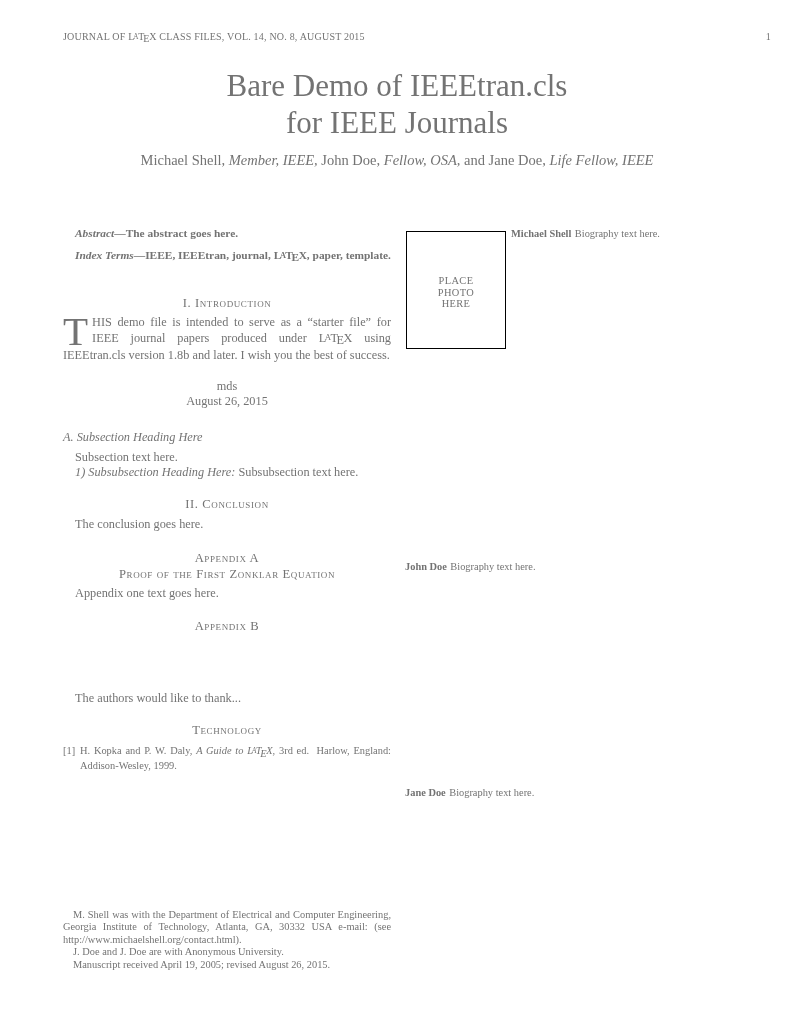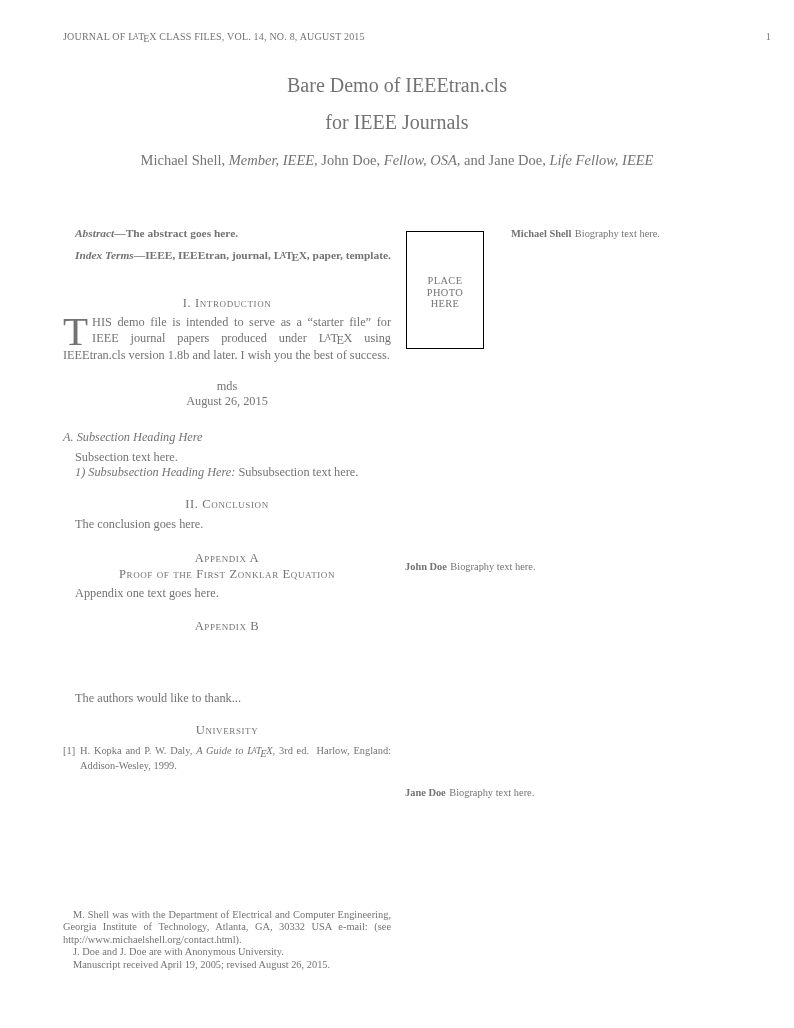--- a/index.html
+++ b/index.html
@@ -21,21 +21,21 @@
   
   .running-header {
     position: absolute; top: 31px; left: 63px; right: 63px;
     display: flex; justify-content: space-between;
     font-size: 10px; letter-spacing: 0.2px;
   }
 
   
   .title-block {
     position: absolute; top: 67px; left: 0; width: 794px;
-    text-align: center; font-size: 20px; line-height: 37px; font-weight: 400;
+    text-align: center; font-size: 31px; line-height: 37px; font-weight: 400;
   }
   .authors-line {
     position: absolute; top: 152px; left: 0; width: 794px;
     text-align: center; font-size: 14.5px;
   }
 
   
   .col-left { position: absolute; left: 63px; top: 0; width: 328px; height: 100%; }
   .col-left > * { position: absolute; left: 0; width: 328px; }
   .body-text { font-size: 12.3px; line-height: 15px; }
@@ -71,21 +71,21 @@
   .ref-item { display: flex; }
   .ref-num { flex: 0 0 17px; }
   .ref-body { flex: 1; text-align: justify; }
 
   
   .footnote-block p { text-indent: 10px; text-align: justify; }
 
   
   .photo-box {
     position: absolute; left: 406px; top: 231px;
-    width: 78px; height: 118px; box-sizing: border-box;
+    width: 100px; height: 118px; box-sizing: border-box;
     border: 1px solid #000000;
     text-align: center;
   }
   .photo-box-text {
     margin-top: 43px;
     font-size: 10.4px; line-height: 11.6px; letter-spacing: 0.4px;
   }
   .bio { font-size: 10.4px; line-height: 12.4px; text-align: justify; }
   .bio-name { font-weight: bold; margin-right: 3.5px; }
   .bio-michael { position: absolute; left: 511px; top: 228px; width: 221px; }
@@ -150,21 +150,21 @@
     </div>
 
     <p class="body-text ind" style="top:586px;">Appendix one text goes here.</p>
 
     <p class="sec-head" style="top:619px;">Appendix B</p>
 
 
 
     <p class="body-text ind" style="top:691px;">The authors would like to thank...</p>
 
-    <p class="sec-head" style="top:723px;">University</p>
+    <p class="sec-head" style="top:723px;">Technology</p>
 
     <div class="small-text ref-item" style="top:745px;">
       <span class="ref-num">[1]</span>
       <span class="ref-body">
         <span>H. Kopka and P. W. Daly, </span><span class="it">A Guide to <span class="ltx">L<span class="ltx-a">a</span>T<span class="ltx-e">e</span>X</span></span><span>, 3rd ed.&nbsp; Harlow, England: Addison-Wesley, 1999.</span>
       </span>
     </div>
 
     <div class="small-text footnote-block" style="top:909px;">
       <p>M. Shell was with the Department of Electrical and Computer Engineering, Georgia Institute of Technology, Atlanta, GA, 30332 USA e-mail: (see http://www.michaelshell.org/contact.html).</p>

